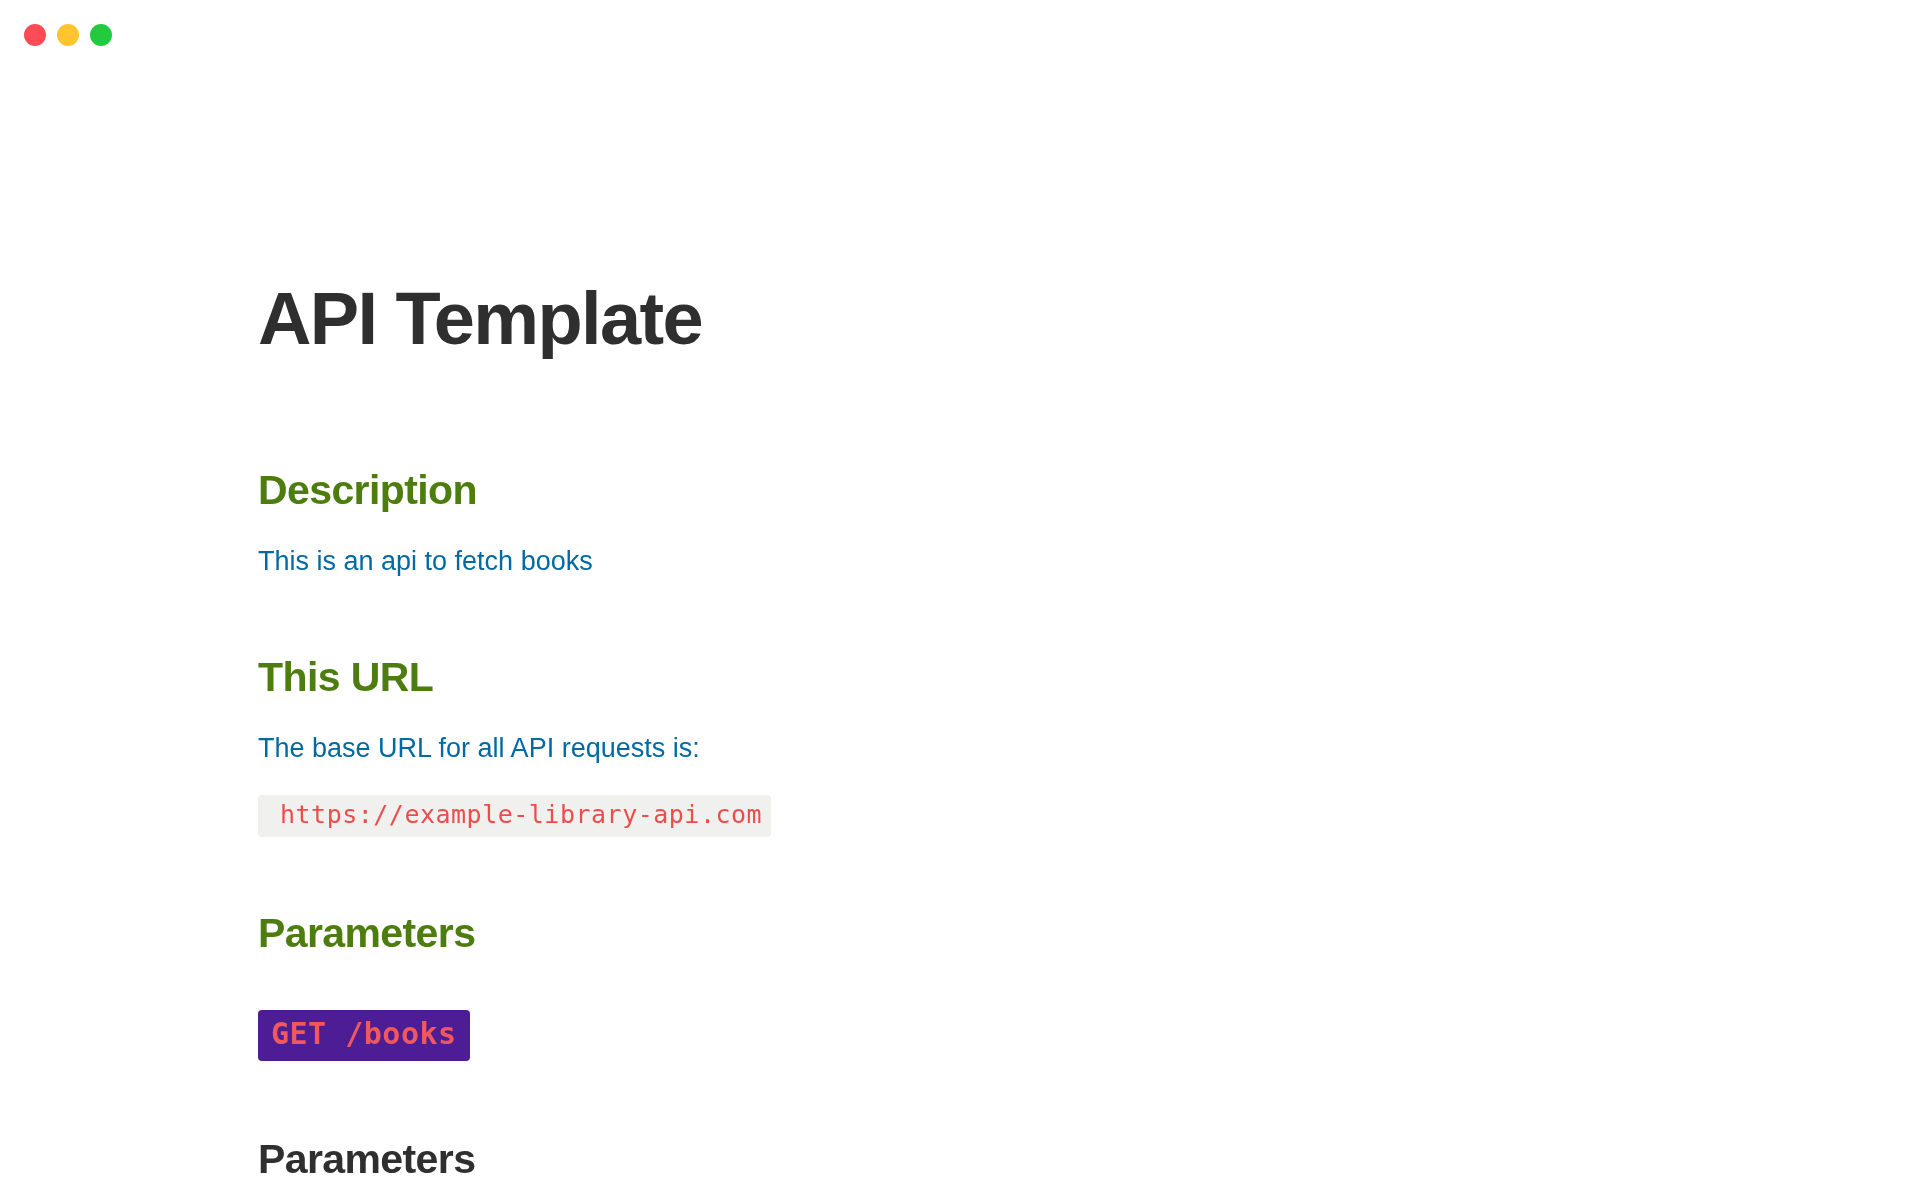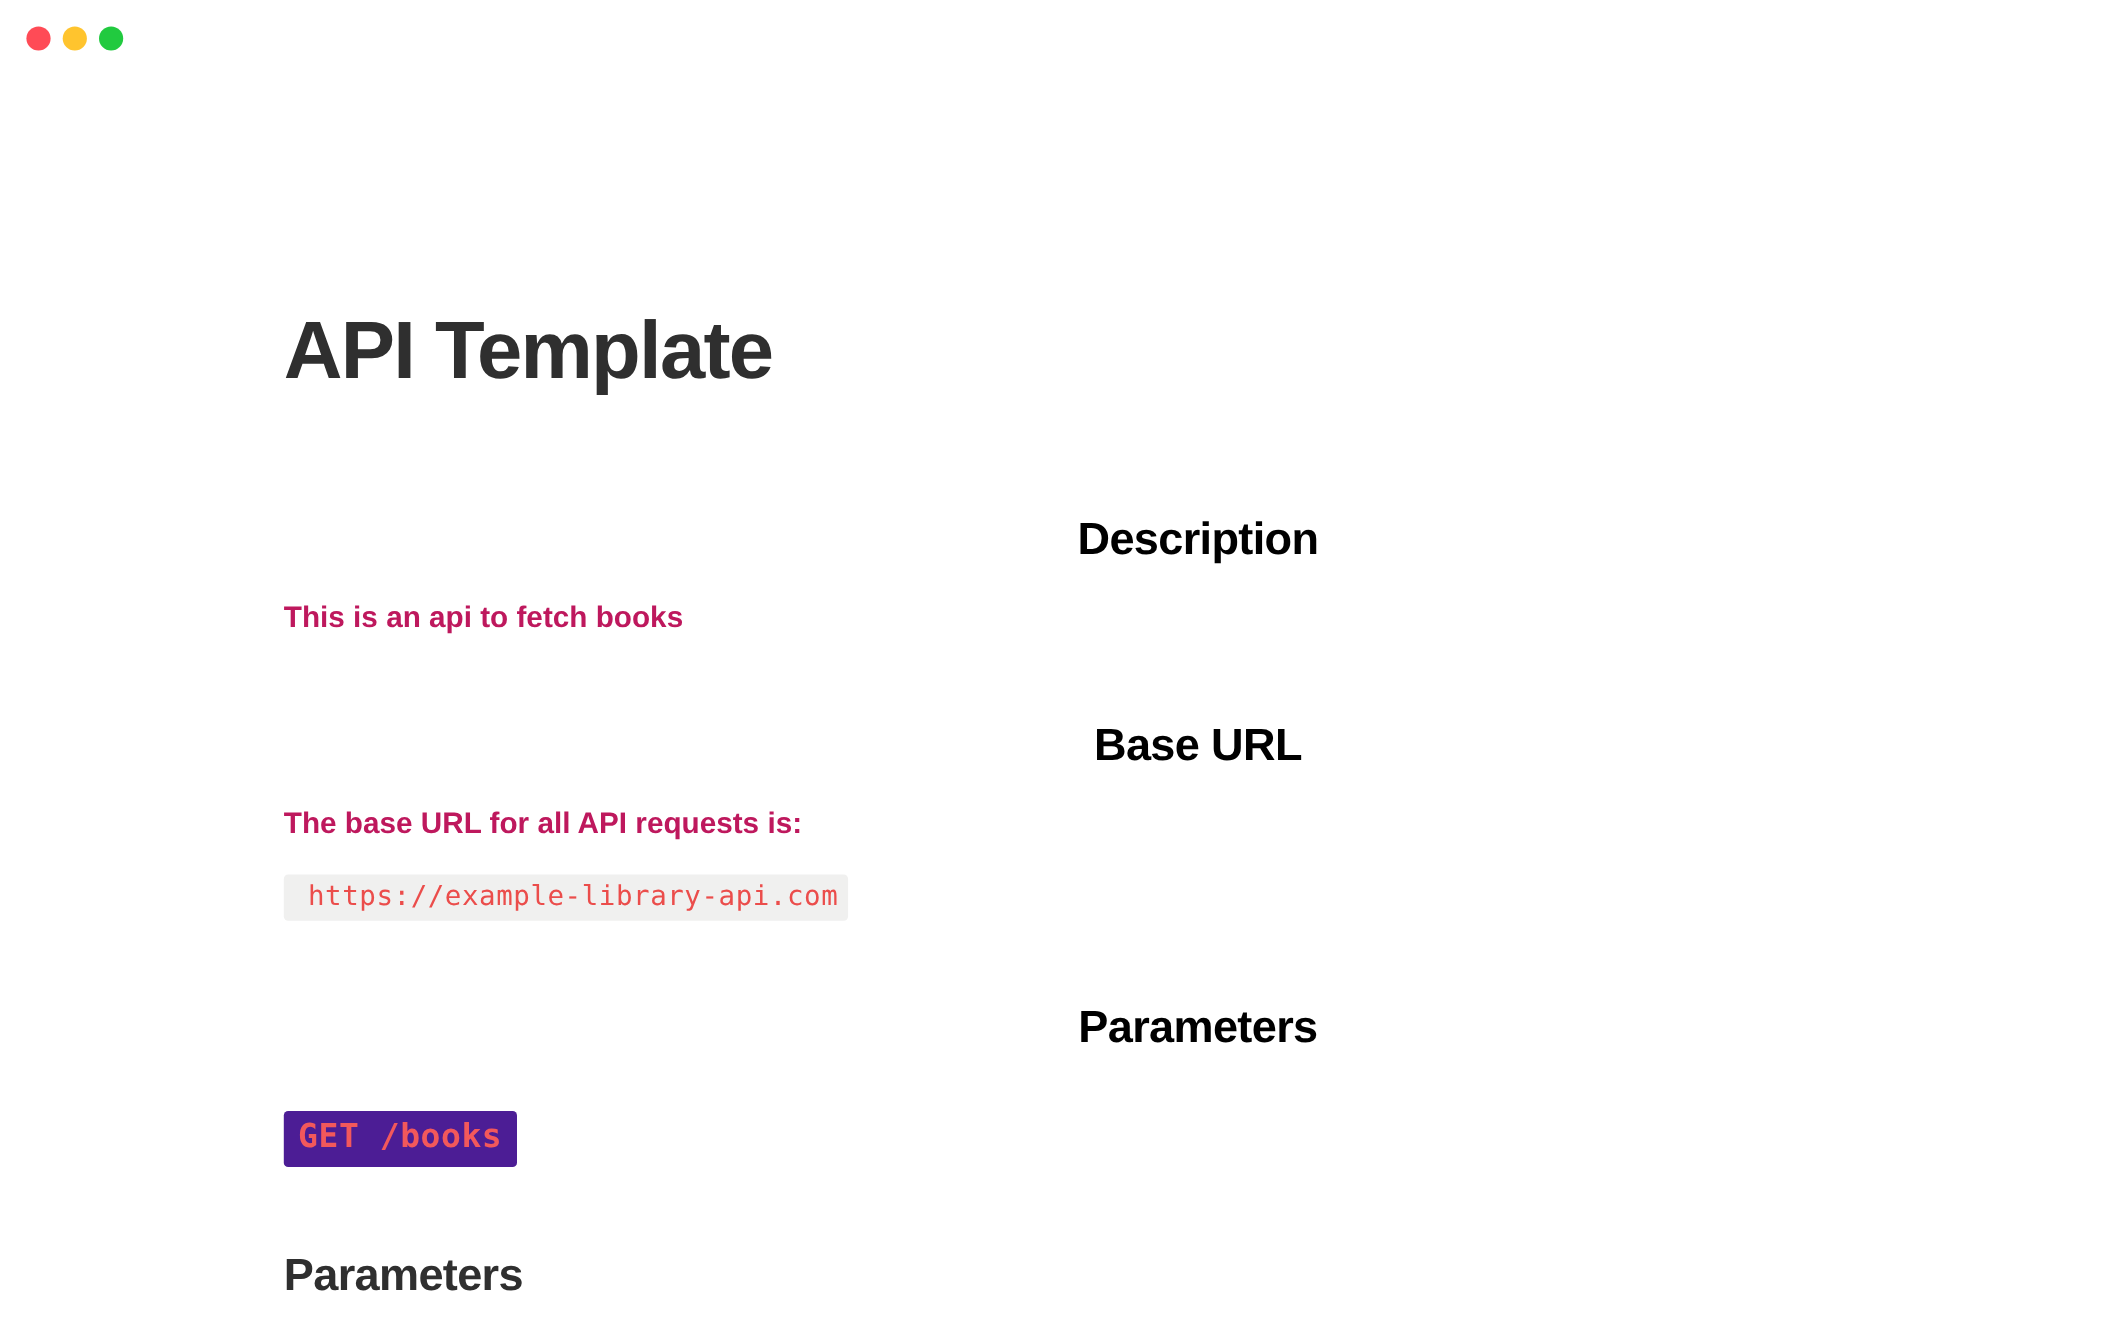--- a/index.html
+++ b/index.html
@@ -61,39 +61,38 @@
     letter-spacing: -1.6px;
     color: #2f2f2f;
   }
 
   h2.section-heading {
     margin: 0;
     font-size: 41px;
     line-height: 1.0;
     font-weight: 700;
     letter-spacing: -0.6px;
-    color: #000000;
-    text-align: center;
+    color: #4d7c0f;
   }
 
   .space-after-title { height: 114px; }
   .space-after-h2    { height: 32px; }
   .space-after-para  { height: 78px; }
   .space-para-code   { height: 28px; }
   .space-after-code  { height: 76px; }
   .space-h2-code     { height: 56px; }
   .space-code-para   { height: 20px; }
   .space-after-last  { height: 58px; }
 
   p.para {
     margin: 0;
     font-size: 27px;
     line-height: 1.35;
-    font-weight: 700;
-    color: #be185d;
+    font-weight: 400;
+    color: #0369a1;
   }
 
   .code-inline {
     display: inline-block;
     background: #f0f0ef;
     border-radius: 4px;
     padding: 5px 9px 7px 22px;
     font-family: "DejaVu Sans Mono", monospace;
     font-size: 25px;
     line-height: 1.2;
@@ -141,21 +140,21 @@
     <h1 class="doc-title">API Template</h1>
 
     <div class="space-after-title"></div>
 
     <h2 class="section-heading">Description</h2>
     <div class="space-after-h2"></div>
     <p class="para">This is an api to fetch books</p>
 
     <div class="space-after-para"></div>
 
-    <h2 class="section-heading">Base URL</h2>
+    <h2 class="section-heading">This URL</h2>
     <div class="space-after-h2"></div>
     <p class="para">The base URL for all API requests is:</p>
     <div class="space-para-code"></div>
     <span class="code-inline">https://example-library-api.com</span>
 
     <div class="space-after-code"></div>
 
     <h2 class="section-heading">Parameters</h2>
     <div class="space-h2-code"></div>
     <div><span class="code-endpoint">GET /books</span></div>

